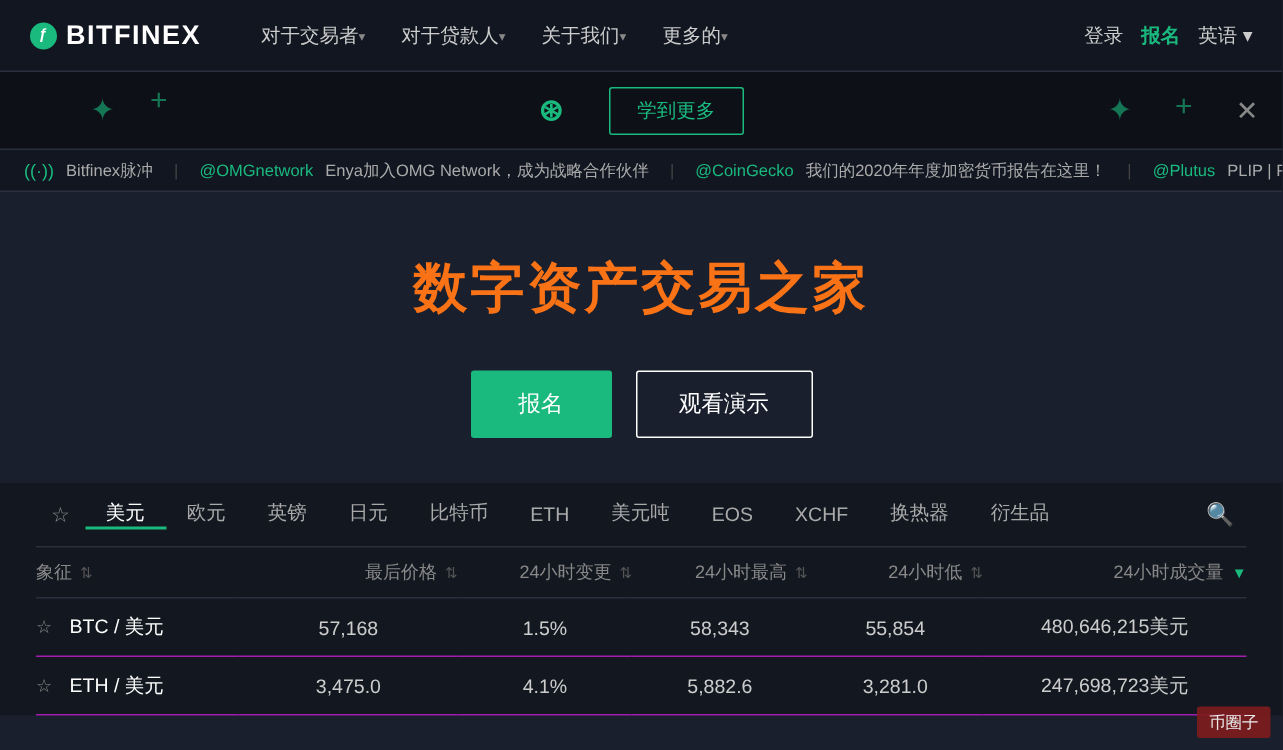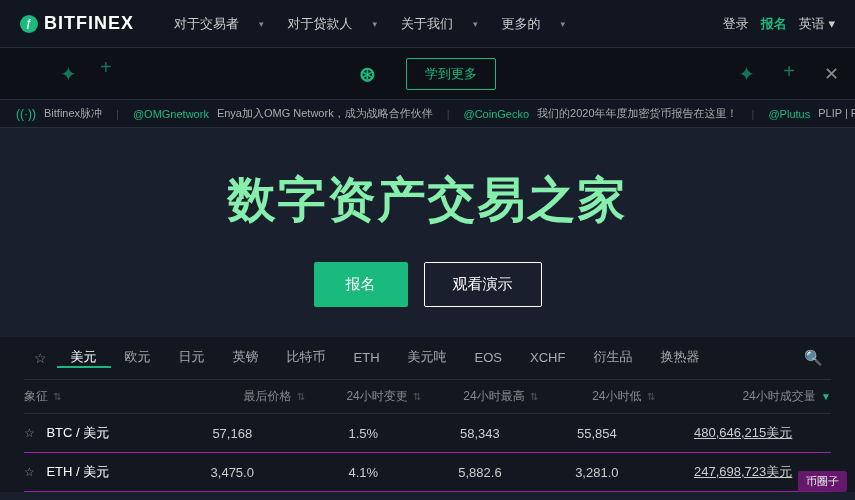--- a/index.html
+++ b/index.html
@@ -46,21 +46,21 @@
       font-weight: bold;
     }
     .nav-links {
       display: flex;
       gap: 4px;
       flex: 1;
     }
     .nav-item {
       display: flex;
       align-items: center;
-      gap: 20px;
+      gap: 0;
       color: #ccc;
       font-size: 13px;
       padding: 6px 10px;
       cursor: pointer;
       white-space: nowrap;
     }
     .nav-item .chevron {
       font-size: 9px;
       color: #888;
     }
@@ -158,23 +158,23 @@
     }
     .ticker-at { color: #1aba7f; }
 
     
     .hero {
       background: #1a1f2e;
       text-align: center;
       padding: 40px 20px 30px;
     }
     .hero-title {
-      font-size: 48px;
+      font-size: 36px;
       font-weight: bold;
-      color: #86efac;
+      color: #f97316;
       margin-bottom: 30px;
       letter-spacing: 2px;
     }
     .hero-buttons {
       display: flex;
       justify-content: center;
       gap: 16px;
     }
     .btn-primary {
       background: #1aba7f;
@@ -252,34 +252,34 @@
     .market-table td {
       padding: 10px 0;
       font-size: 13px;
       color: #ccc;
       border-bottom: 1px solid #a21caf;
     }
     .market-table td:not(:first-child) { text-align: center; }
     .td-star { color: #888; font-size: 12px; padding-right: 8px; cursor: pointer; }
     .td-pair { color: #fff; font-weight: 500; }
     .td-change-up { color: #1aba7f; }
-    .td-volume { color: #aaa; font-size: 12px; text-decoration: underline; }
+    .td-volume { color: #aaa; font-size: 12px; }
     .col-symbol { width: 140px; padding-left: 8px; }
     .col-price { width: 150px; }
     .col-change { width: 120px; }
     .col-high { width: 120px; }
     .col-low { width: 120px; }
     .col-volume { width: 180px; }
 
     
     .watermark {
       position: absolute;
       bottom: 8px;
       right: 8px;
-      background: #701a75;
+      background: #7f1d1d;
       color: #fff;
       font-size: 11px;
       padding: 3px 8px;
       border-radius: 2px;
       opacity: 0.9;
     }
   </style>
 </head>
 <body>
 
@@ -351,29 +351,29 @@
     <button class="btn-primary">报名</button>
     <button class="btn-secondary">观看演示</button>
   </div>
 </section>
 
 <div class="market-section">
   <div class="market-tabs">
     <span class="market-tab-star">☆</span>
     <span class="market-tab active">美元</span>
     <span class="market-tab">欧元</span>
+    <span class="market-tab">英镑</span>
     <span class="market-tab">日元</span>
-    <span class="market-tab">英镑</span>
     <span class="market-tab">比特币</span>
     <span class="market-tab">ETH</span>
     <span class="market-tab">美元吨</span>
     <span class="market-tab">EOS</span>
     <span class="market-tab">XCHF</span>
+    <span class="market-tab">换热器</span>
     <span class="market-tab">衍生品</span>
-    <span class="market-tab">换热器</span>
     <span class="market-search">🔍</span>
   </div>
   <table class="market-table">
     <thead>
       <tr>
         <th class="col-symbol">
           <span>象征</span>
           <span class="sort-icon">⇅</span>
         </th>
         <th class="col-price">

